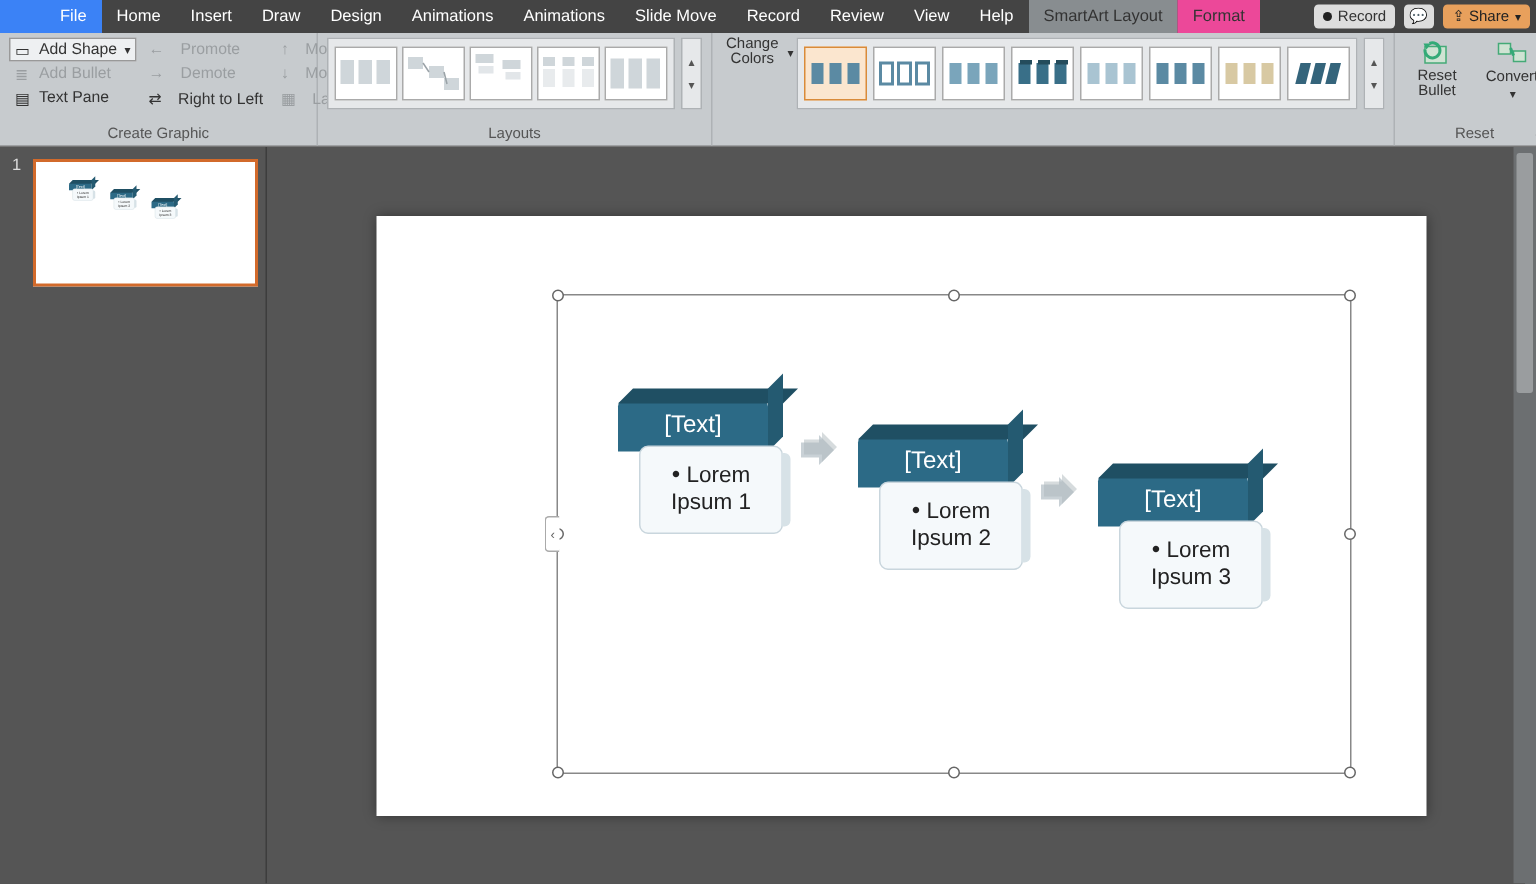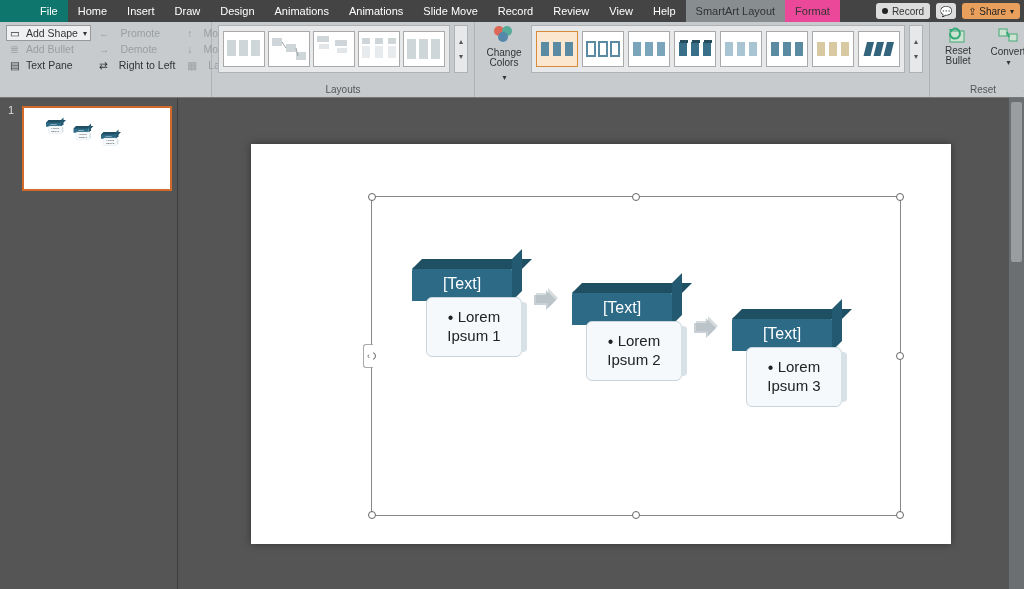--- a/index.html
+++ b/index.html
@@ -35,21 +35,21 @@
   .layout-thumb { width:42px; height:36px; background:#fff; border:1px solid #aaa; display:flex; align-items:center; justify-content:center; }
   .layout-thumb svg { width:38px; height:30px; }
   .gallery-more { width:14px; height:48px; border:1px solid #aeb2b5; background:#e6e8ea; display:flex; flex-direction:column; justify-content:center; align-items:center; font-size:8px; color:#555; gap:6px; }
 
   
   .styles-gallery { display:flex; gap:4px; padding:4px; border:1px solid #aeb2b5; background:#e6e8ea; height:48px; align-items:center; }
   .style-thumb { width:42px; height:36px; background:#fff; border:1px solid #aaa; display:flex; align-items:center; justify-content:center; position:relative; }
   .style-thumb.sel { border:1px solid #d98b3a; background:#fbe6cf; }
   .style-thumb svg { width:36px; height:30px; }
 
-  .change-colors { width:46px; display:flex; flex-direction:column; align-items:center; justify-content:center; font-size:10px; color:#333; gap:5px; }
+  .change-colors { width:46px; display:flex; flex-direction:row; align-items:center; justify-content:center; font-size:10px; color:#333; gap:5px; }
   .change-colors .cc-icon { width:22px; height:18px; }
 
   .big-btn { width:44px; display:flex; flex-direction:column; align-items:center; justify-content:center; font-size:10px; color:#333; gap:1px; }
   .big-btn .bb-icon { width:22px; height:20px; }
 
   .ribbon-collapse { position:absolute; right:6px; bottom:2px; font-size:10px; color:#666; cursor:pointer; }
 
   
   .workspace { position:absolute; top:98px; left:0; right:0; bottom:0; display:flex; background:#555; }
   .thumb-panel { width:178px; background:#555; border-right:1px solid #3d3d3d; padding:8px 8px; overflow:hidden; }
@@ -81,21 +81,21 @@
   .mini-sa { position:absolute; transform:scale(.25); transform-origin:top left; left:22px; top:14px; width:500px; height:280px; }
 
   
   .vscroll { position:absolute; right:0; top:0; bottom:0; width:15px; background:#6c6f71; }
   .vscroll .thumb-sb { position:absolute; left:2px; right:2px; top:4px; height:160px; background:#9a9d9f; border-radius:2px; }
 </style>
 </head>
 <body>
 
 <div class="menubar">
-  <div class="tab" style="background:#0f766e;padding-left:40px;">File</div>
+  <div class="tab" style="background:#3b82f6;padding-left:40px;">File</div>
   <div class="tab">Home</div>
   <div class="tab">Insert</div>
   <div class="tab">Draw</div>
   <div class="tab">Design</div>
   <div class="tab">Animations</div>
   <div class="tab">Animations</div>
   <div class="tab">Slide Move</div>
   <div class="tab">Record</div>
   <div class="tab">Review</div>
   <div class="tab">View</div>
@@ -137,20 +137,21 @@
         <div class="rb-btn disabled"><span>←</span>&nbsp;<span>Promote</span></div>
         <div class="rb-btn disabled"><span>→</span>&nbsp;<span>Demote</span></div>
         <div class="rb-btn"><span>⇄</span>&nbsp;<span>Right to Left</span></div>
       </div>
       <div class="rb-col">
         <div class="rb-btn disabled"><span>↑</span>&nbsp;<span>Move Up</span></div>
         <div class="rb-btn disabled"><span>↓</span>&nbsp;<span>Move Down</span></div>
         <div class="rb-btn disabled"><span>▦</span>&nbsp;<span>Layout</span><span class="mini-caret">▾</span></div>
       </div>
     </div>
+    <div class="label">Create Graphic</div>
   </div>
 
   <div class="ribbon-group" style="width:268px;">
     <div class="ribbon-body" style="justify-content:center;">
       <div class="layout-gallery">
         <div class="layout-thumb">
             <svg viewBox="0 0 38 30">
               <rect x="2" y="6" width="9" height="16" fill="#cfd6da"></rect>
               <rect x="14" y="6" width="9" height="16" fill="#cfd6da"></rect>
               <rect x="26" y="6" width="9" height="16" fill="#cfd6da"></rect>

